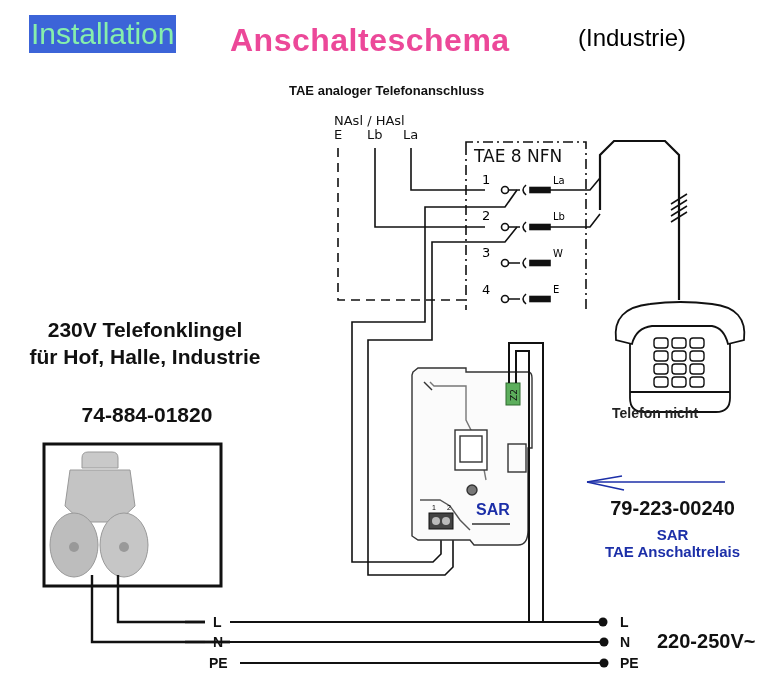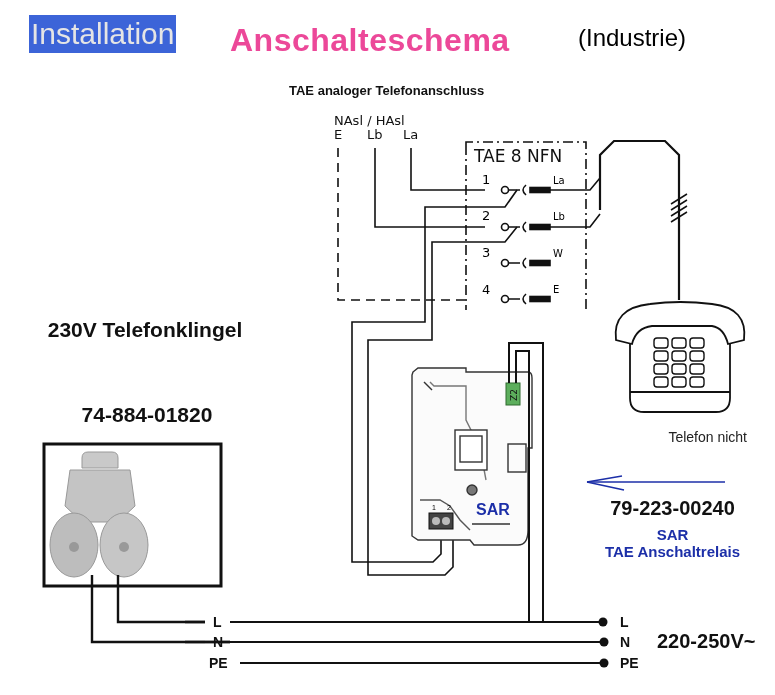--- a/index.html
+++ b/index.html
@@ -1,25 +1,25 @@
 <!DOCTYPE html>
 <html><head>
 <meta charset="utf-8">
 <style>
   html, body { margin:0; padding:0; background:#fff; }
   body { width:775px; height:695px; position:relative; overflow:hidden; font-family:"Liberation Sans", sans-serif; }
   .abs { position:absolute; white-space:nowrap; }
-  .title-badge { left:29px; top:15px; height:38px; background:#3c64d8; color:#e5e5e5; font-size:30px; line-height:38px; padding:0 2px; }
+  .title-badge { left:29px; top:15px; height:38px; background:#3c64d8; color:#86efac; font-size:30px; line-height:38px; padding:0 2px; }
   .title-main { left:230px; top:22px; font-size:32px; font-weight:bold; color:#ec4899; letter-spacing:0.5px;text-align:right; }
   .title-sub { left:578px; top:24px; font-size:24px; color:#000; }
   .tae-caption { left:289px; top:83px; font-size:13px; font-weight:bold; color:#111; }
   .bell-title { left:14px; top:316px; width:262px; text-align:center; font-size:21px; font-weight:bold; color:#111; line-height:27px; white-space:normal; }
   .bell-art { left:62px; top:403px; width:170px; text-align:center; font-size:21px; font-weight:bold; color:#111; }
   .sar-label { left:476px; top:501px; font-size:16px; font-weight:bold; color:#1c2fa8; }
-  .phone-note { left:612px; top:429px; width:135px; text-align:right; font-size:14px; font-weight:normal; color:#222; line-height:17px; white-space:normal; }
+  .phone-note { left:612px; top:405px; width:135px; text-align:left; font-size:14px; font-weight:bold; color:#222; line-height:17px; white-space:normal; }
   .sar-art { left:590px; top:497px; width:165px; text-align:center; font-size:20px; font-weight:bold; color:#111; }
   .sar-desc { left:590px; top:526px; width:165px; text-align:center; font-size:15px; font-weight:bold; color:#1c2fa8; line-height:17px; white-space:normal; }
   .volt { left:657px; top:630px; font-size:20px; font-weight:bold; color:#111; }
   .term { font-size:14px; font-weight:bold; color:#111; }
   svg.diagram { position:absolute; left:0; top:0; }
   .tfont { font-family:"DejaVu Sans", sans-serif; }
 </style>
 </head>
 <body>
 
@@ -169,20 +169,21 @@
 <div class="abs tfont" style="left:553px;top:175px;font-size:10px;">La</div>
 <div class="abs tfont" style="left:482px;top:208px;font-size:13px;">2</div>
 <div class="abs tfont" style="left:553px;top:211px;font-size:10px;">Lb</div>
 <div class="abs tfont" style="left:482px;top:245px;font-size:13px;">3</div>
 <div class="abs tfont" style="left:553px;top:248px;font-size:10px;">W</div>
 <div class="abs tfont" style="left:482px;top:282px;font-size:13px;">4</div>
 <div class="abs tfont" style="left:553px;top:284px;font-size:10px;">E</div>
 
 <div class="abs bell-title">
   <div>230V Telefonklingel</div>
+  <div>für Hof, Halle, Industrie</div>
 </div>
 <div class="abs bell-art">74-884-01820</div>
 
 <div class="abs sar-label">SAR</div>
 <div class="abs" style="left:432px;top:504px;font-size:7px;">1</div>
 <div class="abs" style="left:447px;top:504px;font-size:7px;">2</div>
 
 <div class="abs phone-note">
   <div>Telefon nicht</div>
 </div>

